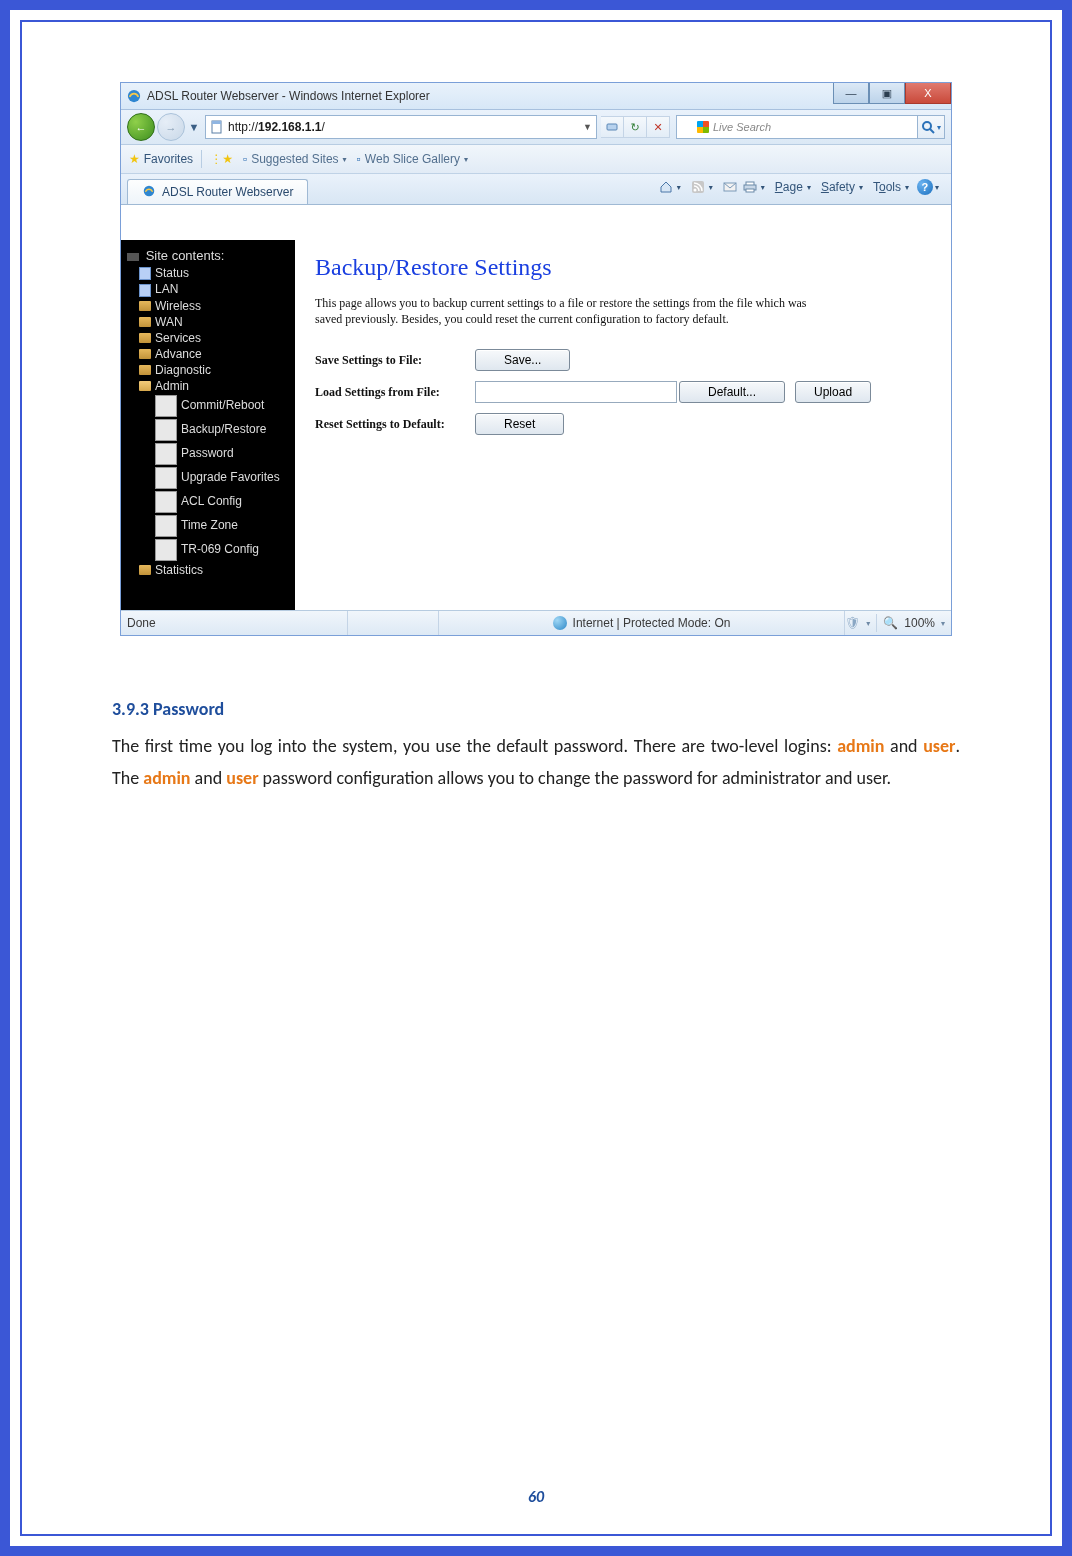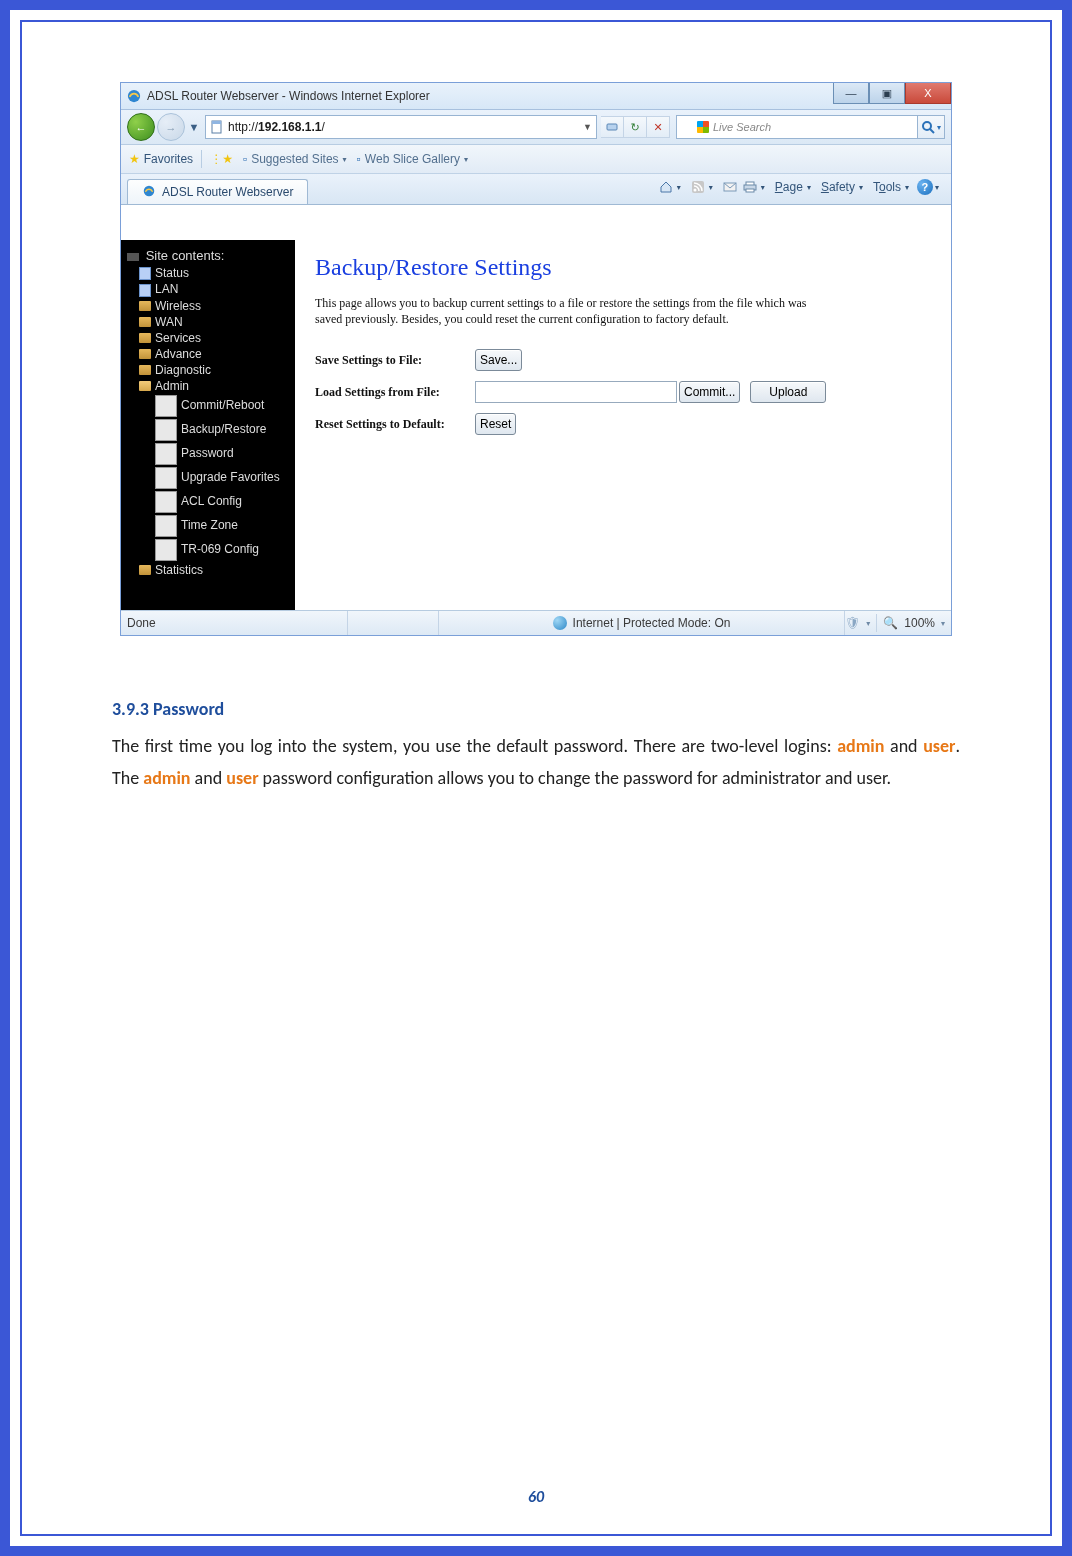--- a/index.html
+++ b/index.html
@@ -57,21 +57,21 @@
   .sidebar .fico{display:inline-block;width:12px;height:10px;margin-right:4px;vertical-align:middle}
   .fico.folder{background:linear-gradient(#e6b85c,#c2933a);border-radius:1px}
   .fico.folder-open{background:linear-gradient(#f3cc7a,#d6a84d);border-radius:1px}
   .fico.page{background:#e8e8e8;border:1px solid #999;width:10px;height:11px}
   .fico.page-b{background:#b8d0f6;border:1px solid #6b93cc;width:10px;height:11px}
   .main{flex:1;padding:14px 20px 20px 20px;font-family:"Times New Roman",serif;font-size:13px;color:#111}
   .main h1{font-family:"Times New Roman",serif;color:#1a3fe0;font-size:24px;font-weight:normal;margin:0 0 14px 0}
   .main .desc{font-size:12px;margin-bottom:22px;max-width:520px;line-height:1.35}
   .form-row{display:flex;align-items:center;margin-bottom:10px}
   .form-row .lbl{width:160px;font-weight:bold;font-size:12px}
-  .btn-ie{height:22px;border:1px solid #7b8a99;background:linear-gradient(#f7f9fb,#dfe7ef);border-radius:3px;padding:0 4px;font-size:12px;font-family:Tahoma,sans-serif;box-shadow:inset 0 1px 0 #fff}
+  .btn-ie{height:22px;border:1px solid #7b8a99;background:linear-gradient(#f7f9fb,#dfe7ef);border-radius:3px;padding:0 28px;font-size:12px;font-family:Tahoma,sans-serif;box-shadow:inset 0 1px 0 #fff}
   .file-box{width:200px;height:20px;border:1px solid #97aabd;background:#fff;margin-right:2px}
   
   .statusbar{height:24px;background:linear-gradient(#f1f6fb,#dde9f5);border-top:1px solid #b6cbe0;display:flex;align-items:center;font-size:12px;color:#3a3a3a;position:relative}
   .statusbar .stat-left{padding-left:6px;flex:0 0 220px}
   .statusbar .stat-sep{border-left:1px solid #c4d4e6;height:100%}
   .statusbar .stat-mid{flex:1;display:flex;align-items:center;justify-content:center;gap:6px}
   .globe{width:14px;height:14px;border-radius:50%;background:radial-gradient(circle at 30% 30%,#9fd7f5,#2b87c7)}
   .statusbar .stat-right{display:flex;align-items:center;gap:6px;padding-right:6px}
   .zoom-ico{color:#4a77a8}
   
@@ -242,21 +242,21 @@
         <h1>Backup/Restore Settings</h1>
         <div class="desc">This page allows you to backup current settings to a file or restore the settings from the file which was saved previously. Besides, you could reset the current configuration to factory default.</div>
 
         <div class="form-row">
           <div class="lbl">Save Settings to File:</div>
           <button class="btn-ie">Save...</button>
         </div>
         <div class="form-row">
           <div class="lbl">Load Settings from File:</div>
           <div class="file-box"></div>
-          <button class="btn-ie">Commit...</button>
+          <button class="btn-ie">Default...</button>
           <button class="btn-ie" style="margin-left:10px;padding:0 18px">Upload</button>
         </div>
         <div class="form-row">
           <div class="lbl">Reset Settings to Default:</div>
           <button class="btn-ie">Reset</button>
         </div>
       </div>
     </div>
 
     <div class="statusbar">

